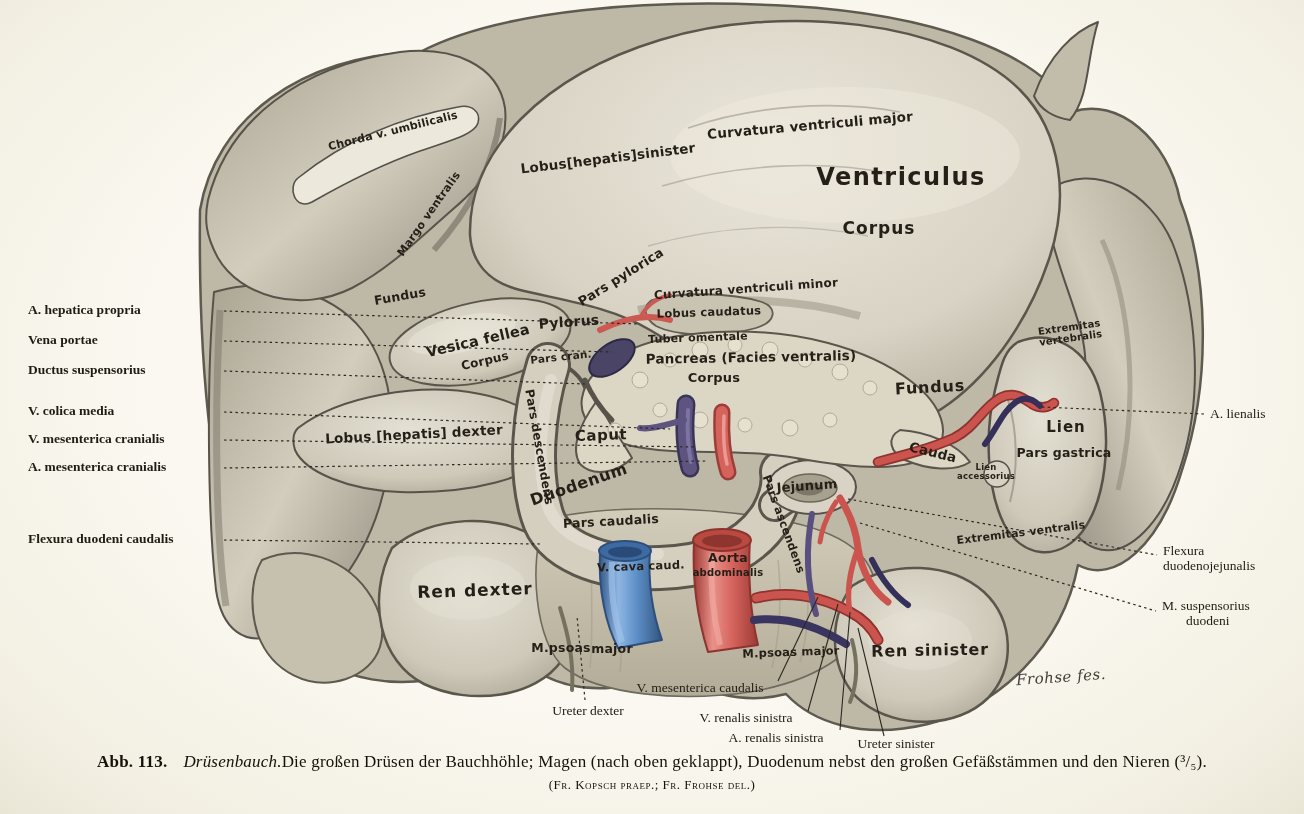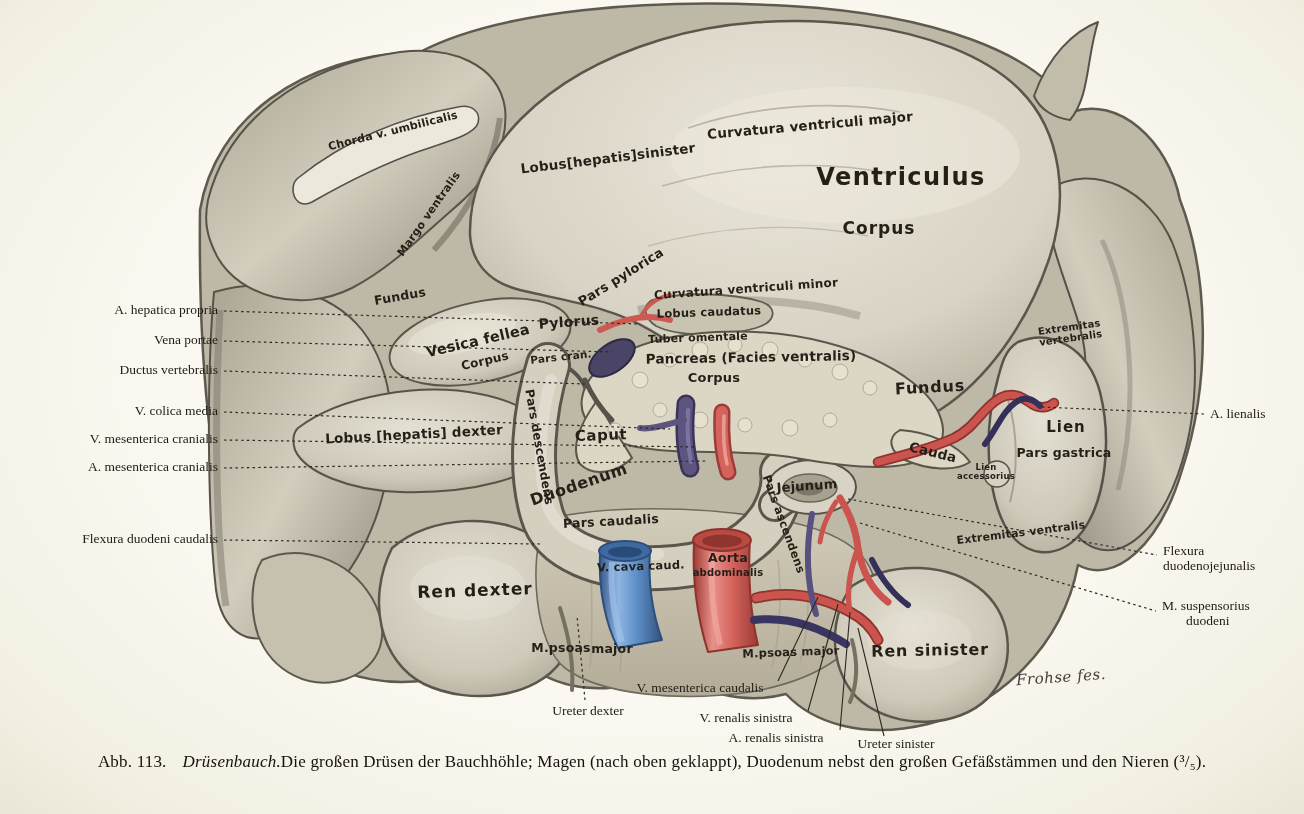--- a/index.html
+++ b/index.html
@@ -9,26 +9,26 @@
   .art{position:absolute;left:0;top:0;}
   
   .ol{position:absolute;font-family:"DejaVu Sans",sans-serif;font-weight:700;color:#241f17;
       white-space:nowrap;letter-spacing:.2px;line-height:1.05;}
   .ol.wrap{white-space:normal;text-align:center;}
   .ol-sig{position:absolute;font-family:"DejaVu Serif",serif;font-style:italic;color:#45403a;
       white-space:nowrap;letter-spacing:.5px;}
   
   .cl{position:absolute;font-family:"Liberation Serif",serif;font-size:13.5px;color:#1f1c15;
       white-space:nowrap;line-height:1.1;}
-  .cl-left{left:20px;width:198px;text-align:right;}
+  .cl-left{left:28px;width:198px;font-weight:bold;}
   .cl-center{transform:translate(-50%,-50%);}
   
   .caption{position:absolute;left:0;right:0;top:752px;text-align:center;color:#15120c;}
   .cap-line{font-size:17px;letter-spacing:.2px;}
-  .cap-num{margin-right:16px;}
+  .cap-num{margin-right:16px;font-weight:bold;}
   .cap-title{font-style:italic;}
   .cap-credit{margin-top:5px;font-size:13px;font-variant:small-caps;letter-spacing:.5px;}
 </style>
 </head>
 <body>
 
 <div class="stage">
 
   <svg class="art" width="1304" height="814" viewBox="0 0 1304 814">
     <defs>
@@ -294,21 +294,21 @@
   <span class="ol" style="left:728px;top:558px;font-size:12.5px;transform:translate(-50%,-50%);">Aorta</span>
   <span class="ol" style="left:728px;top:573px;font-size:10px;transform:translate(-50%,-50%);">abdominalis</span>
   <span class="ol" style="left:553px;top:648px;font-size:12.5px;transform:translate(-50%,-50%);margin-left:8px;">M.psoas</span>
   <span class="ol" style="left:612px;top:649px;font-size:12.5px;transform:translate(-50%,-50%);">major</span>
   <span class="ol" style="left:791px;top:652px;font-size:11.5px;transform:translate(-50%,-50%) rotate(-2deg);">M.psoas major</span>
   <span class="ol" style="left:930px;top:651px;font-size:16px;letter-spacing:.8px;transform:translate(-50%,-50%) rotate(-1deg);">Ren sinister</span>
   <span class="ol-sig" style="left:1061px;top:677px;font-size:15px;transform:translate(-50%,-50%) rotate(-4deg);">Frohse fes.</span>
 
   <span class="cl cl-left" style="top:303px;">A. hepatica propria</span>
   <span class="cl cl-left" style="top:333px;">Vena portae</span>
-  <span class="cl cl-left" style="top:363px;">Ductus vertebralis</span>
+  <span class="cl cl-left" style="top:363px;">Ductus suspensorius</span>
   <span class="cl cl-left" style="top:404px;">V. colica media</span>
   <span class="cl cl-left" style="top:432px;">V. mesenterica cranialis</span>
   <span class="cl cl-left" style="top:460px;">A. mesenterica cranialis</span>
   <span class="cl cl-left" style="top:532px;">Flexura duodeni caudalis</span>
 
   <span class="cl" style="left:1210px;top:407px;">A. lienalis</span>
   <span class="cl" style="left:1163px;top:544px;">Flexura</span>
   <span class="cl" style="left:1163px;top:559px;">duodenojejunalis</span>
   <span class="cl" style="left:1162px;top:599px;">M. suspensorius</span>
   <span class="cl" style="left:1186px;top:614px;">duodeni</span>
@@ -316,15 +316,16 @@
   <span class="cl cl-center" style="left:588px;top:711px;">Ureter dexter</span>
   <span class="cl cl-center" style="left:700px;top:688px;">V. mesenterica caudalis</span>
   <span class="cl cl-center" style="left:746px;top:718px;">V. renalis sinistra</span>
   <span class="cl cl-center" style="left:776px;top:738px;">A. renalis sinistra</span>
   <span class="cl cl-center" style="left:896px;top:744px;">Ureter sinister</span>
 
   <div class="caption">
     <div class="cap-line">
       <span class="cap-num">Abb. 113.</span><span class="cap-title">Drüsenbauch.</span><span class="cap-body">Die großen Drüsen der Bauchhöhle; Magen (nach oben geklappt), Duodenum nebst den großen Gefäßstämmen und den Nieren (³/₅).</span>
     </div>
+    <div class="cap-credit">(Fr. Kopsch praep.;  Fr. Frohse del.)</div>
   </div>
 
 </div>
 
 </body></html>

